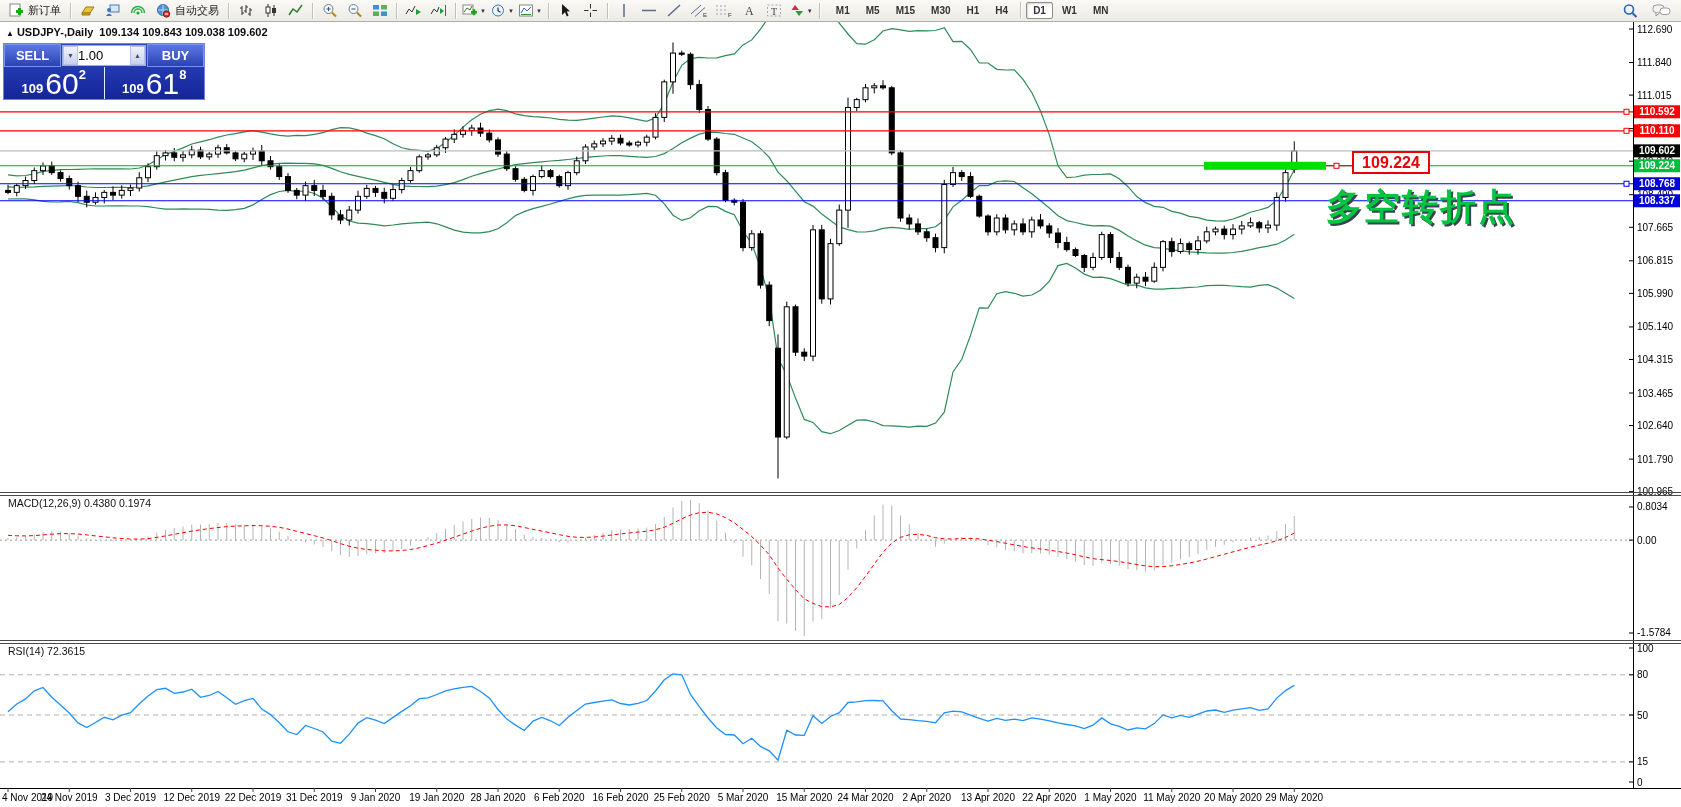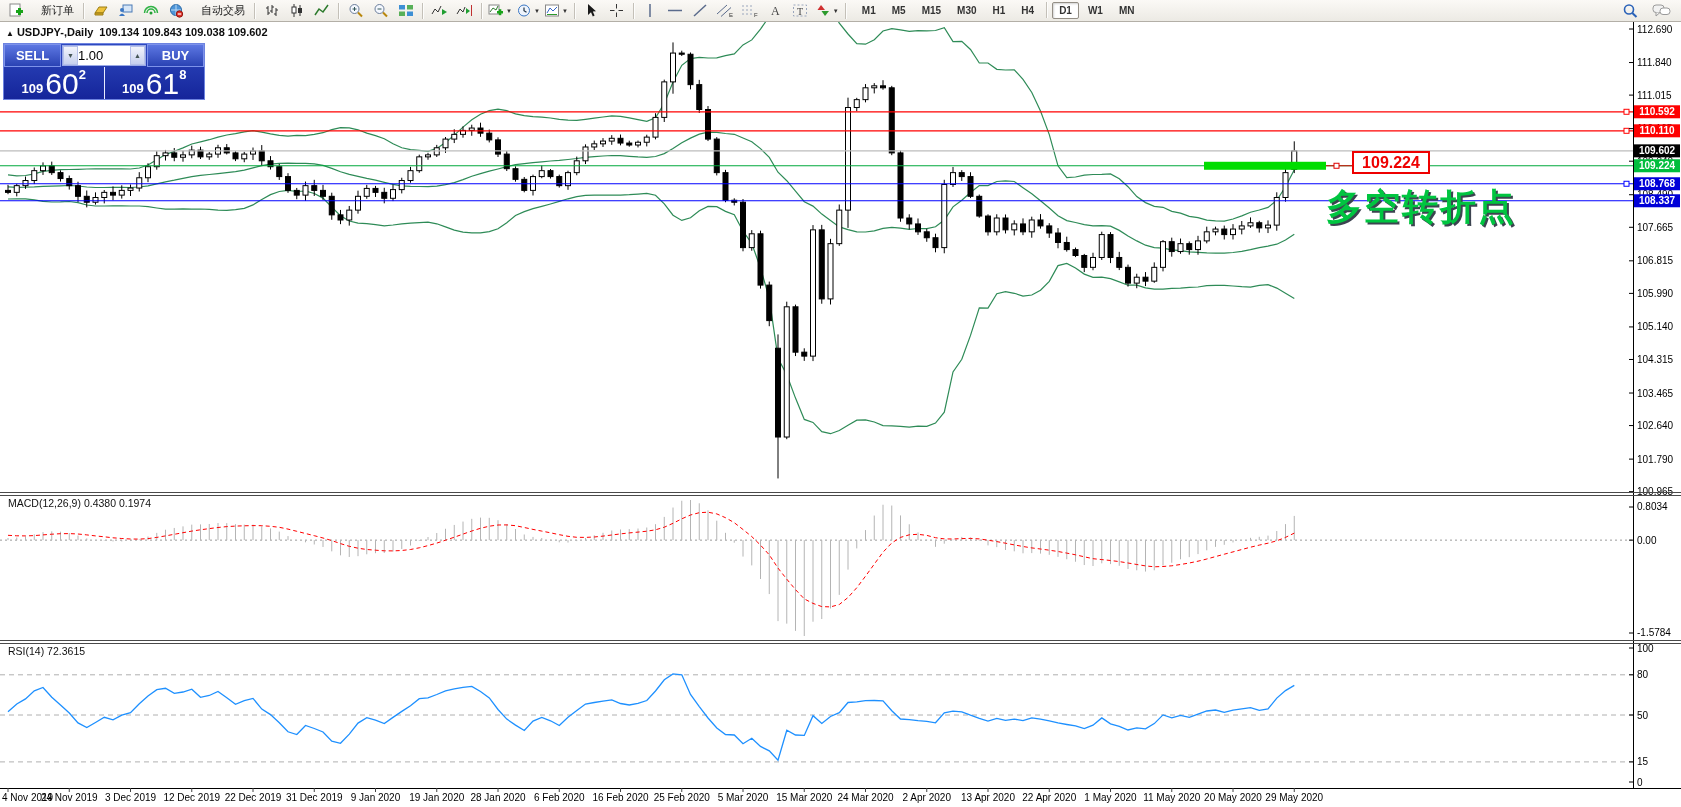--- a/index.html
+++ b/index.html
@@ -5,21 +5,21 @@
   html,body{margin:0;padding:0}
   body{width:1681px;height:807px;position:relative;overflow:hidden;background:#fff;
        font-family:"Liberation Sans",sans-serif;-webkit-font-smoothing:antialiased}
   
   #toolbar{position:absolute;left:0;top:0;width:1681px;height:22px;z-index:10;
     background:linear-gradient(#fbf9f6,#eceae4);border-bottom:1px solid #b3afa7;
     display:flex;align-items:center;padding:0 3px;box-sizing:border-box}
   .ti{height:19px;min-width:21px;display:flex;align-items:center;justify-content:center;
       padding:0 2px;border-radius:2px}
   .ti svg{display:block}
-  .labeled{gap:17px;font-size:11px;color:#1a1a1a;padding:0 5px;white-space:nowrap}
+  .labeled{gap:4px;font-size:11px;color:#1a1a1a;padding:0 5px;white-space:nowrap}
   .tsep{width:1px;height:16px;background:#c4c0b8;margin:0 4px;box-shadow:1px 0 0 #fdfdfc;flex:0 0 1px}
   .caret{font-size:6px;color:#333;margin-left:2px;line-height:1}
   #tf-group{display:flex;align-items:flex-start;margin-left:4px}
   .tf{font-size:10px;font-weight:bold;color:#333;padding:2px 6px;margin:0 1px;border:1px solid transparent;border-radius:2px}
   .tf.active{background:#fff;border:1px solid #948f86;box-shadow:inset 1px 1px 2px rgba(0,0,0,.18)}
   .tb-right{margin-left:auto;display:flex;align-items:center;gap:6px;padding-right:4px}
   
   #symline{position:absolute;left:6px;top:26px;z-index:6;font-size:11px;font-weight:bold;color:#0d0d0d;white-space:nowrap}
   #symline .tri{font-size:8px;margin-right:3px;color:#111}
   #symline .ohlc{margin-left:6px;font-weight:bold}

